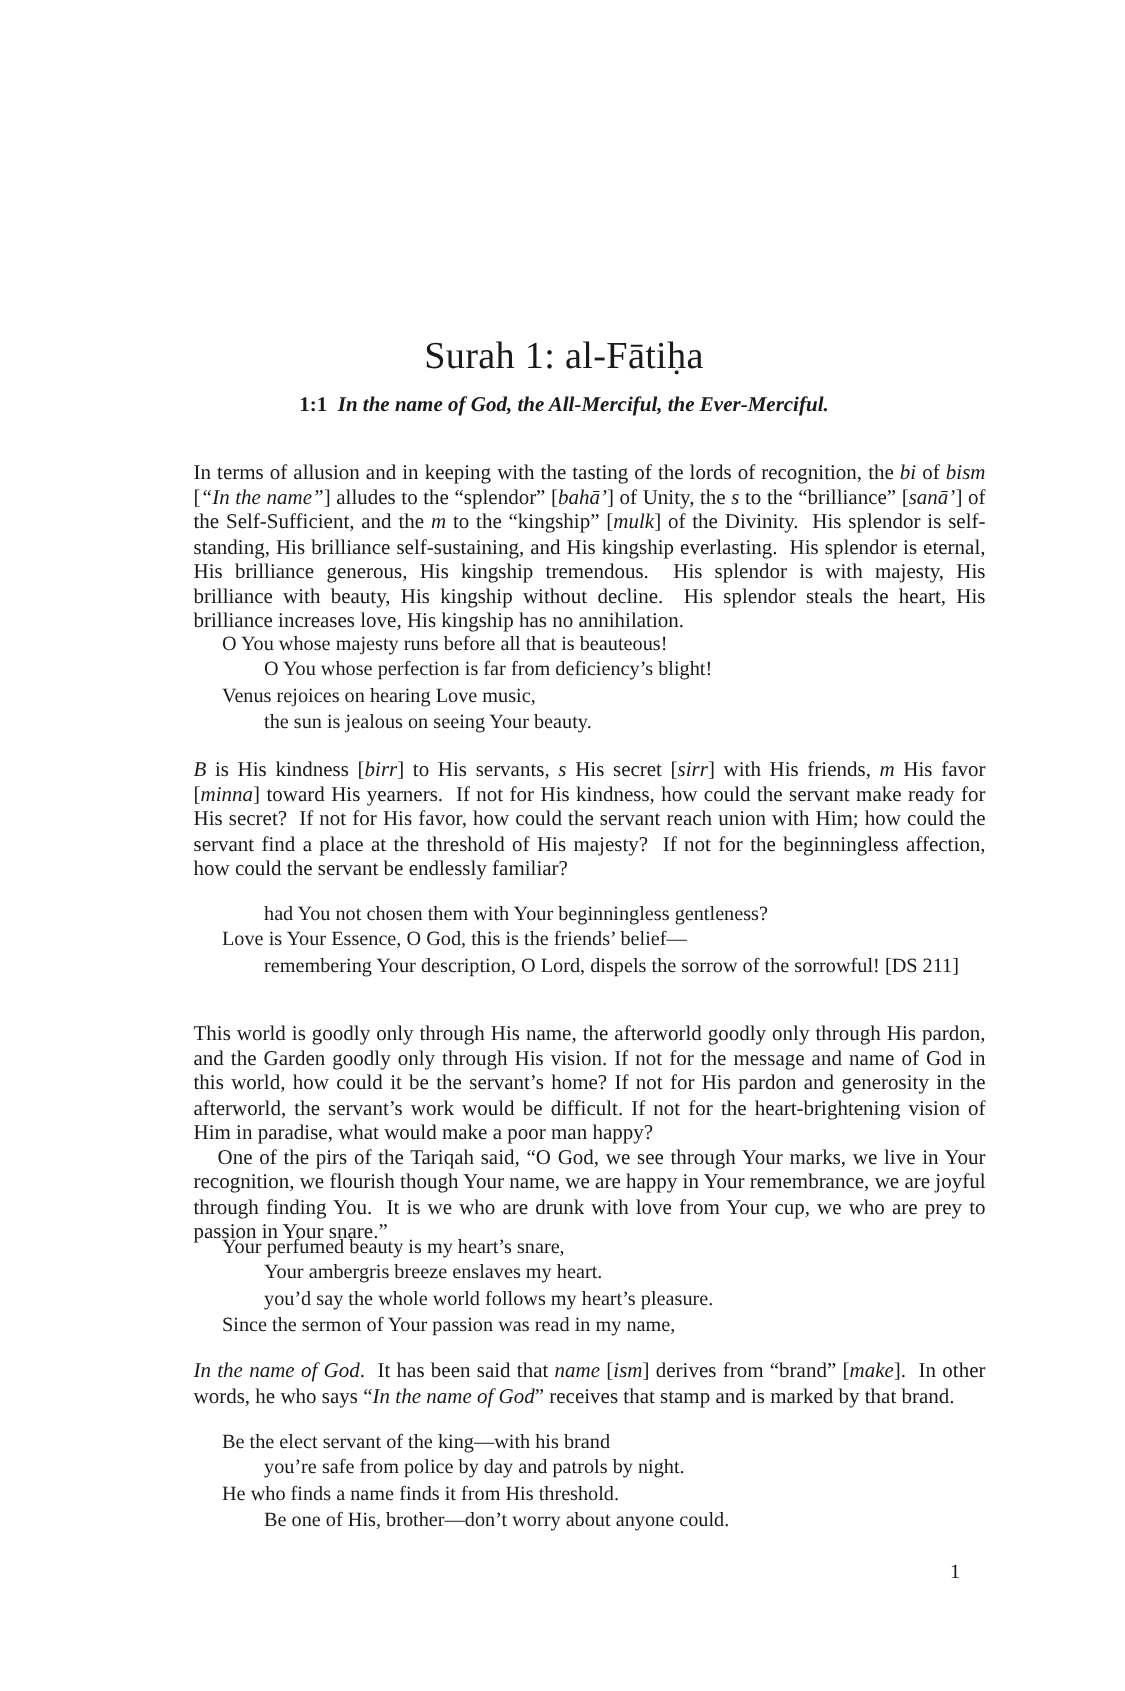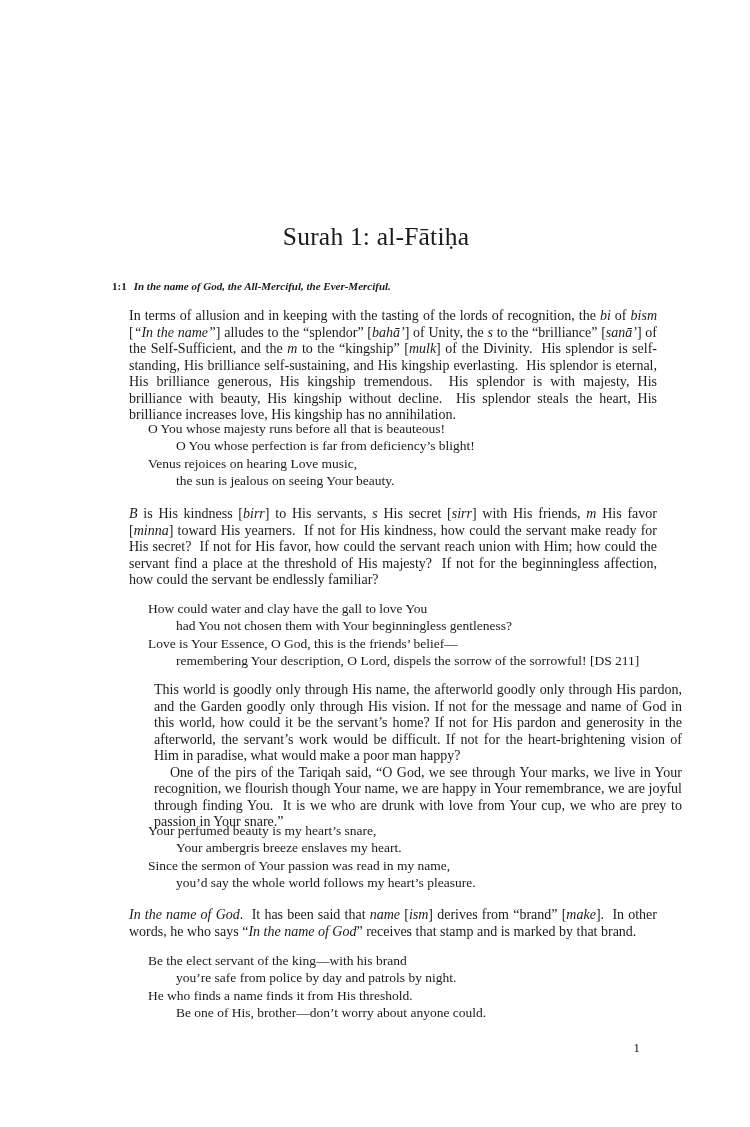--- a/index.html
+++ b/index.html
@@ -40,25 +40,26 @@
     position: absolute;
     top: 222px;
     left: 0;
     width: 528px;
     line-height: 1.15;
   }
 
   
   .verse-head {
     position: absolute;
-    top: 279px;
+    top: 262px;
     left: 0;
     width: 528px;
-    font-size: 11px;
+    font-size: 14px;
     line-height: 1.3;
+    text-align: center;
   }
   .verse-num {
     font-weight: bold;
   }
   .verse-text {
     font-weight: bold;
     font-style: italic;
     margin-left: 7px;
   }
 
@@ -128,36 +129,35 @@
       <div class="line in">O You whose perfection is far from deficiency’s blight!</div>
       <div class="line">Venus rejoices on hearing Love music,</div>
       <div class="line in">the sun is jealous on seeing Your beauty.</div>
     </div>
 
     <div class="block" style="top:506px;">
       <p><i>B</i> is His kindness [<i>birr</i>] to His servants, <i>s</i> His secret [<i>sirr</i>] with His friends, <i>m</i> His favor [<i>minna</i>] toward His yearners.&nbsp; If not for His kindness, how could the servant make ready for His secret?&nbsp; If not for His favor, how could the servant reach union with Him; how could the servant find a place at the threshold of His majesty?&nbsp; If not for the beginningless affection, how could the servant be endlessly familiar?</p>
     </div>
 
     <div class="poem" style="top:600px;">
-      <div class="line">How could water and clay have the gall to love You</div>
       <div class="line in">had You not chosen them with Your beginningless gentleness?</div>
       <div class="line">Love is Your Essence, O God, this is the friends’ belief—</div>
       <div class="line in">remembering Your description, O Lord, dispels the sorrow of the sorrowful!  [DS 211]</div>
     </div>
 
-    <div class="block" style="top:682px;margin-left:25px;">
+    <div class="block" style="top:682px;">
       <p>This world is goodly only through His name, the afterworld goodly only through His pardon, and the Garden goodly only through His vision. If not for the message and name of God in this world, how could it be the servant’s home? If not for His pardon and generosity in the afterworld, the servant’s work would be difficult. If not for the heart-brightening vision of Him in paradise, what would make a poor man happy?</p>
       <p class="indent">One of the pirs of the Tariqah said, “O God, we see through Your marks, we live in Your recognition, we flourish though Your name, we are happy in Your remembrance, we are joyful through finding You.&nbsp; It is we who are drunk with love from Your cup, we who are prey to passion in Your snare.”</p>
     </div>
 
     <div class="poem" style="top:822px;">
       <div class="line">Your perfumed beauty is my heart’s snare,</div>
       <div class="line in">Your ambergris breeze enslaves my heart.</div>
+      <div class="line in">you’d say the whole world follows my heart’s pleasure.</div>
       <div class="line">Since the sermon of Your passion was read in my name,</div>
-      <div class="line in">you’d say the whole world follows my heart’s pleasure.</div>
     </div>
 
     <div class="block" style="top:907px;">
       <p><i>In the name of God</i>.&nbsp; It has been said that <i>name</i> [<i>ism</i>] derives from “brand” [<i>make</i>].&nbsp; In other words, he who says “<i>In the name of God</i>” receives that stamp and is marked by that brand.</p>
     </div>
 
     <div class="poem" style="top:952px;">
       <div class="line">Be the elect servant of the king—with his brand</div>
       <div class="line in">you’re safe from police by day and patrols by night.</div>
       <div class="line">He who finds a name finds it from His threshold.</div>

